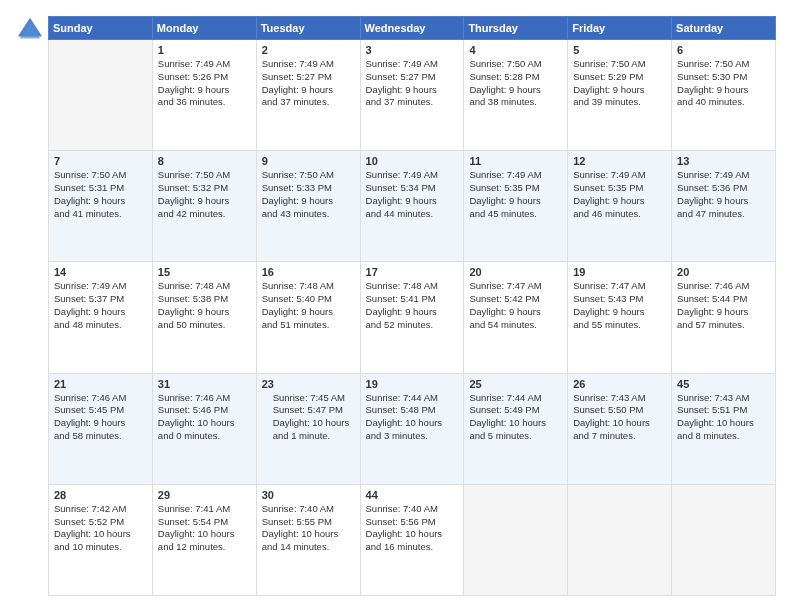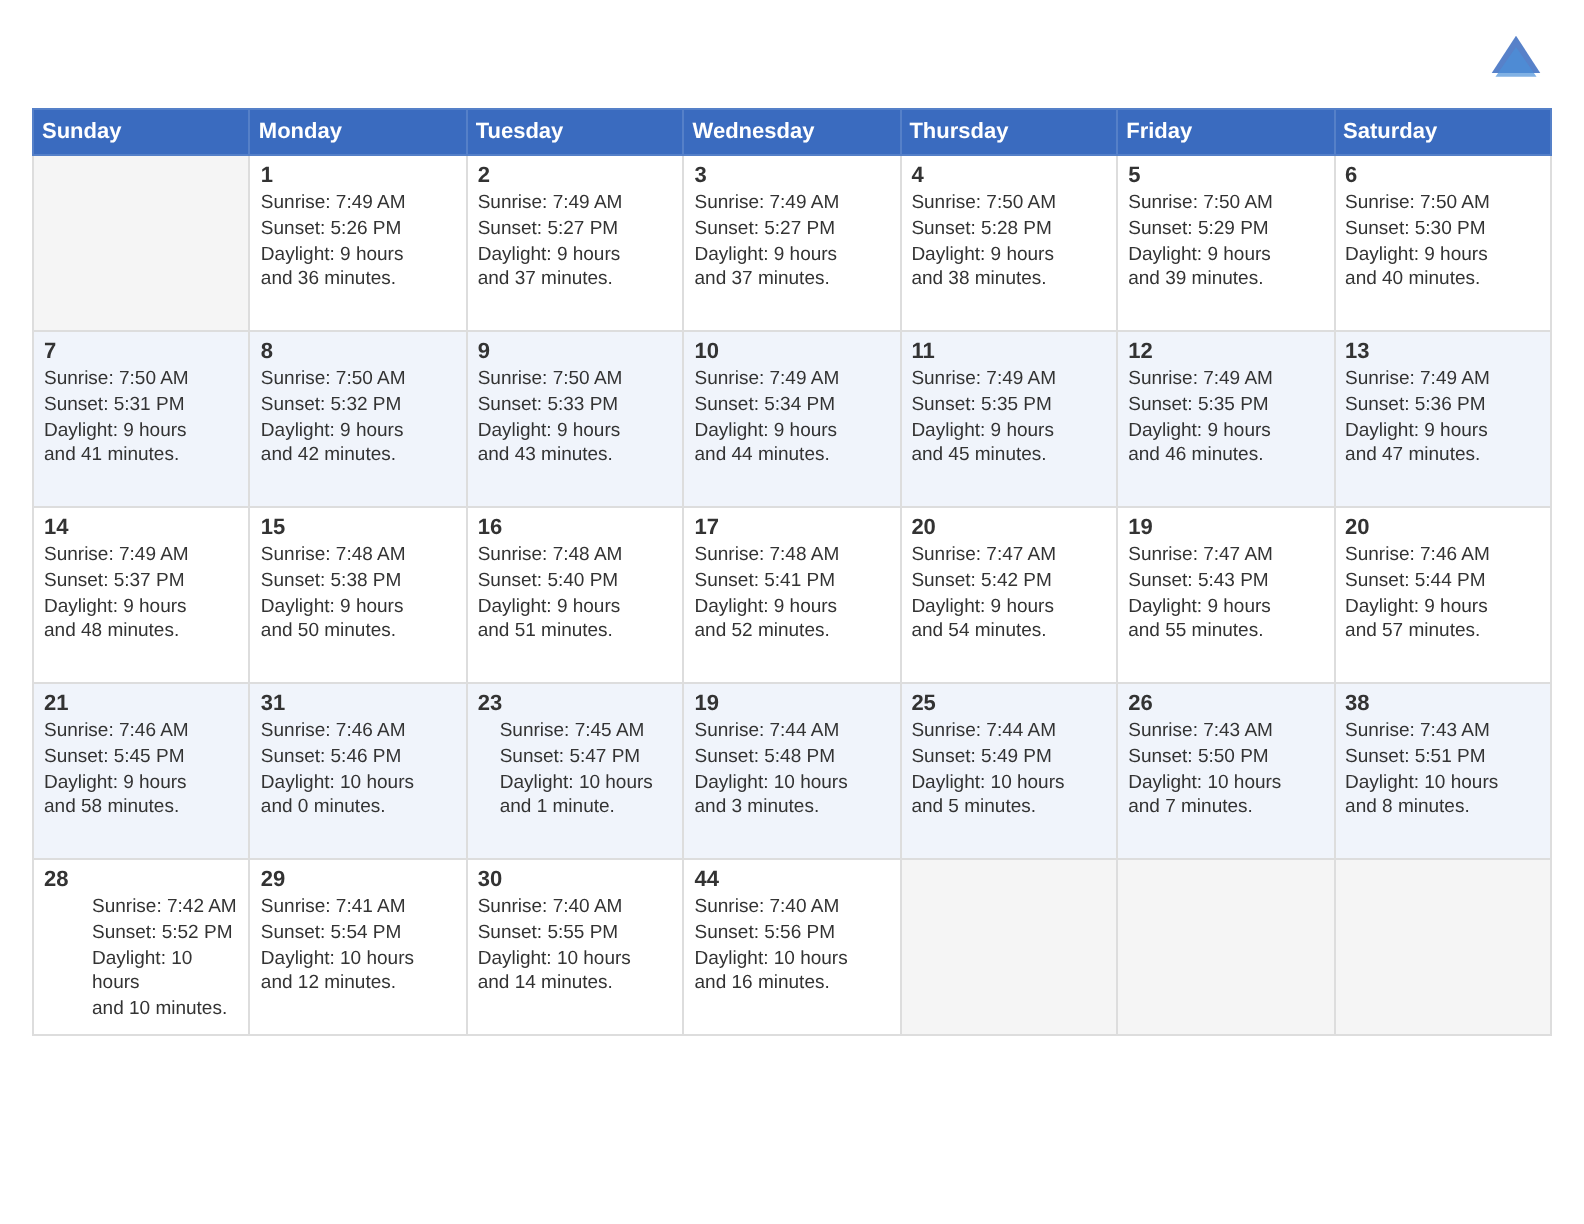--- a/index.html
+++ b/index.html
@@ -9,22 +9,21 @@
       background: #fff;
       font-family: Arial, sans-serif;
       font-size: 11px;
       color: #333;
     }
     .page {
       width: 792px;
       height: 612px;
       padding: 16px;
       display: flex;
-      flex-direction: column;
-      align-items: flex-end;
+      flex-direction: row;
     }
     .header {
       display: flex;
       justify-content: space-between;
       align-items: flex-start;
       margin-bottom: 10px;
     }
     .logo {
       display: flex;
       align-items: center;
@@ -312,31 +311,31 @@
 and 5 minutes.</div>
           </td>
           <td>
             <div class="day-num">26</div>
             <div class="day-info" style="white-space: pre-line;">Sunrise: 7:43 AM
 Sunset: 5:50 PM
 Daylight: 10 hours
 and 7 minutes.</div>
           </td>
           <td>
-            <div class="day-num">38</div>
+            <div class="day-num">45</div>
             <div class="day-info" style="white-space: pre-line;">Sunrise: 7:43 AM
 Sunset: 5:51 PM
 Daylight: 10 hours
 and 8 minutes.</div>
           </td>
         </tr>
         <tr>
           <td>
             <div class="day-num">28</div>
-            <div class="day-info" style="white-space: pre-line; margin-left: 24px;">Sunrise: 7:42 AM
+            <div class="day-info" style="white-space: pre-line;">Sunrise: 7:42 AM
 Sunset: 5:52 PM
 Daylight: 10 hours
 and 10 minutes.</div>
           </td>
           <td>
             <div class="day-num">29</div>
             <div class="day-info" style="white-space: pre-line;">Sunrise: 7:41 AM
 Sunset: 5:54 PM
 Daylight: 10 hours
 and 12 minutes.</div>

